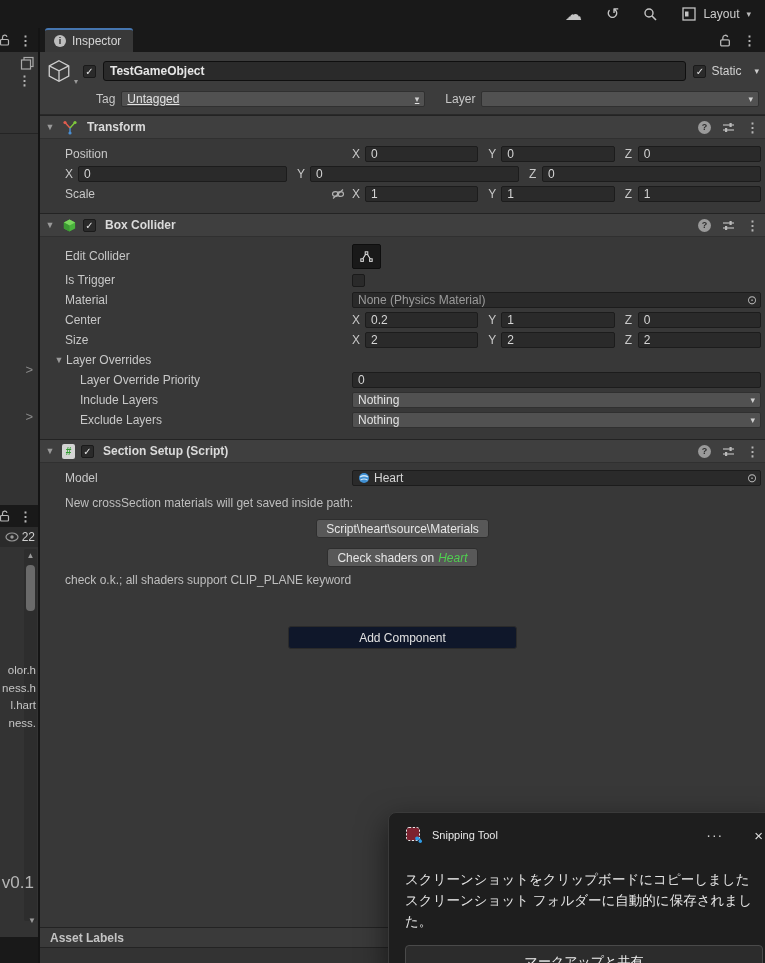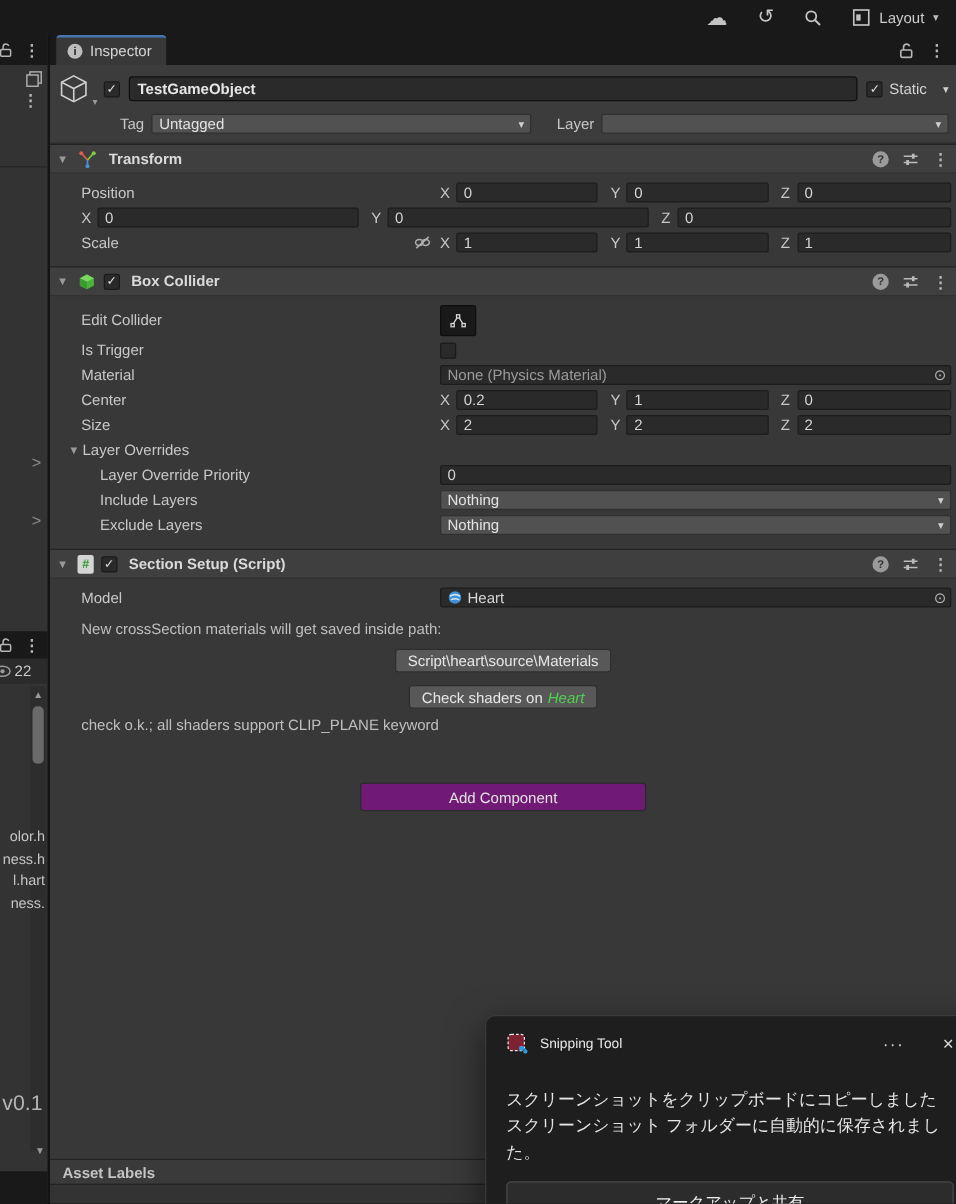--- a/index.html
+++ b/index.html
@@ -19,21 +19,21 @@
   .strip-tabbar{position:absolute;top:0;left:0;right:0;height:24px;background:#191919;
     display:flex;align-items:center;justify-content:flex-end;gap:9px;padding-right:6px;box-sizing:border-box;}
   .kebab{color:#b5b5b5;font-size:13px;font-weight:bold;line-height:1;}
   .strip-popout{position:absolute;top:28px;right:3px;}
   .strip-kebab2{position:absolute;top:46px;right:7px;}
   .strip-divider{position:absolute;top:105px;left:0;right:0;height:1px;background:#242424;}
   .strip-chevron{position:absolute;right:5px;color:#8a8a8a;font-size:13px;}
   .strip-panelhead{position:absolute;top:477px;left:0;right:0;height:22px;background:#191919;
     display:flex;align-items:center;justify-content:flex-end;gap:9px;padding-right:6px;box-sizing:border-box;}
   .strip-eyerow{position:absolute;top:499px;left:0;right:0;height:20px;background:#2b2b2b;
-    display:flex;align-items:center;justify-content:flex-end;gap:3px;padding-right:13px;box-sizing:border-box;color:#cfcfcf;}
+    display:flex;align-items:center;justify-content:flex-end;gap:3px;padding-right:3px;box-sizing:border-box;color:#cfcfcf;}
   .strip-scroll{position:absolute;top:521px;right:1px;width:13px;height:372px;background:#2d2d2d;border-radius:2px;}
   .scroll-up{position:absolute;top:2px;left:0;right:0;text-align:center;font-size:8px;color:#9a9a9a;}
   .scroll-thumb{position:absolute;top:16px;left:2px;width:9px;height:46px;background:#6a6a6a;border-radius:4px;}
   .scroll-down{position:absolute;top:888px;right:2px;font-size:8px;color:#9a9a9a;}
   .strip-files{position:absolute;top:634px;left:0;right:2px;text-align:right;color:#c6c6c6;font-size:11.5px;line-height:17.5px;}
   .strip-version{position:absolute;top:845px;left:0;right:4px;text-align:right;color:#b5b5b5;font-size:17px;}
   .strip-bottom{position:absolute;bottom:0;left:0;right:0;height:26px;background:#191919;}
   
   .inspector{position:absolute;left:40px;top:28px;right:0;bottom:0;background:#383838;display:flex;flex-direction:column;}
   .tabbar{height:24px;background:#191919;position:relative;display:flex;align-items:flex-end;flex-shrink:0;}
@@ -50,21 +50,21 @@
   .cube-arrow{position:absolute;right:-2px;bottom:-2px;font-size:8px;color:#9a9a9a;}
   .cb{width:13px;height:13px;box-sizing:border-box;background:#2a2a2a;border:1px solid #1a1a1a;border-radius:2px;
     display:flex;align-items:center;justify-content:center;font-size:10px;color:#e2e2e2;flex-shrink:0;}
   .name-field{flex:1;height:18px;background:#2a2a2a;border:1px solid #0f0f0f;border-radius:3px;
     display:flex;align-items:center;padding:0 6px;font-weight:bold;color:#e6e6e6;}
   .static-group{display:flex;align-items:center;gap:5px;color:#d2d2d2;}
   .dd-arrow{font-size:9px;color:#cfcfcf;}
   .go-row2{display:flex;align-items:center;margin-top:7px;padding-left:50px;padding-right:2px;gap:6px;}
   .dd{height:16px;box-sizing:border-box;background:#515151;border:1px solid #303030;border-radius:2px;
     display:flex;align-items:center;padding:0 5px;color:#e2e2e2;}
-  .dd-tag{width:304px;}
+  .dd-tag{width:304px;text-decoration:underline;}
   .dd-layer{flex:1;}
   .dd .dd-arrow{margin-left:auto;}
   .lbl{color:#c8c8c8;}
   .layer-lbl{margin-left:14px;}
   
   .comp-header{height:22px;background:#3f3f3f;border-top:1px solid #232323;border-bottom:1px solid #303030;
     display:flex;align-items:center;padding:0 6px 0 4px;gap:6px;flex-shrink:0;}
   .foldout{width:12px;color:#999;font-size:9px;text-align:center;flex-shrink:0;}
   .comp-title{font-weight:bold;color:#dadada;margin-left:3px;}
   .comp-right{margin-left:auto;display:flex;align-items:center;gap:11px;}
@@ -95,21 +95,21 @@
   .foldout-row{display:flex;align-items:center;height:20px;padding-left:13px;color:#c8c8c8;gap:1px;}
   .dd-flex{flex:1;}
   .info-line{padding:8px 0 0 25px;color:#bfbfbf;}
   .btn-wrap{display:flex;justify-content:center;margin-top:9px;}
   .u-btn{height:19px;box-sizing:border-box;background:#585858;border:1px solid #2e2e2e;border-radius:3px;
     color:#e6e6e6;display:flex;align-items:center;padding:0 9px;}
   .btn-wrap2{margin-top:10px;}
   .green-it{color:#50d050;font-style:italic;margin-left:4px;}
   .result-line{padding:6px 0 0 25px;color:#bfbfbf;}
   .addcomp-wrap{display:flex;justify-content:center;margin-top:30px;}
-  .add-btn{width:229px;height:23px;box-sizing:border-box;background:#701a75;border:1px solid #2a2a2a;border-radius:3px;
+  .add-btn{width:229px;height:23px;box-sizing:border-box;background:#0f172a;border:1px solid #2a2a2a;border-radius:3px;
     display:flex;align-items:center;justify-content:center;color:#e2e2e2;}
   .asset-labels{position:absolute;left:0;right:0;bottom:15px;height:21px;background:#3a3a3a;
     border-top:1px solid #232323;display:flex;align-items:center;padding-left:10px;
     font-weight:bold;color:#c4c4c4;box-sizing:border-box;}
   .insp-bottom{position:absolute;left:0;right:0;bottom:0;height:15px;background:#333;border-top:1px solid #232323;}
   
   .toast{position:absolute;left:388px;top:812px;width:392px;height:165px;background:#1e1e1e;
     border:1px solid #3a3a3a;border-radius:8px;box-shadow:0 10px 30px rgba(0,0,0,.55);
     padding:13px 16px;box-sizing:border-box;z-index:10;}
   .toast-head{display:flex;align-items:center;gap:9px;}

